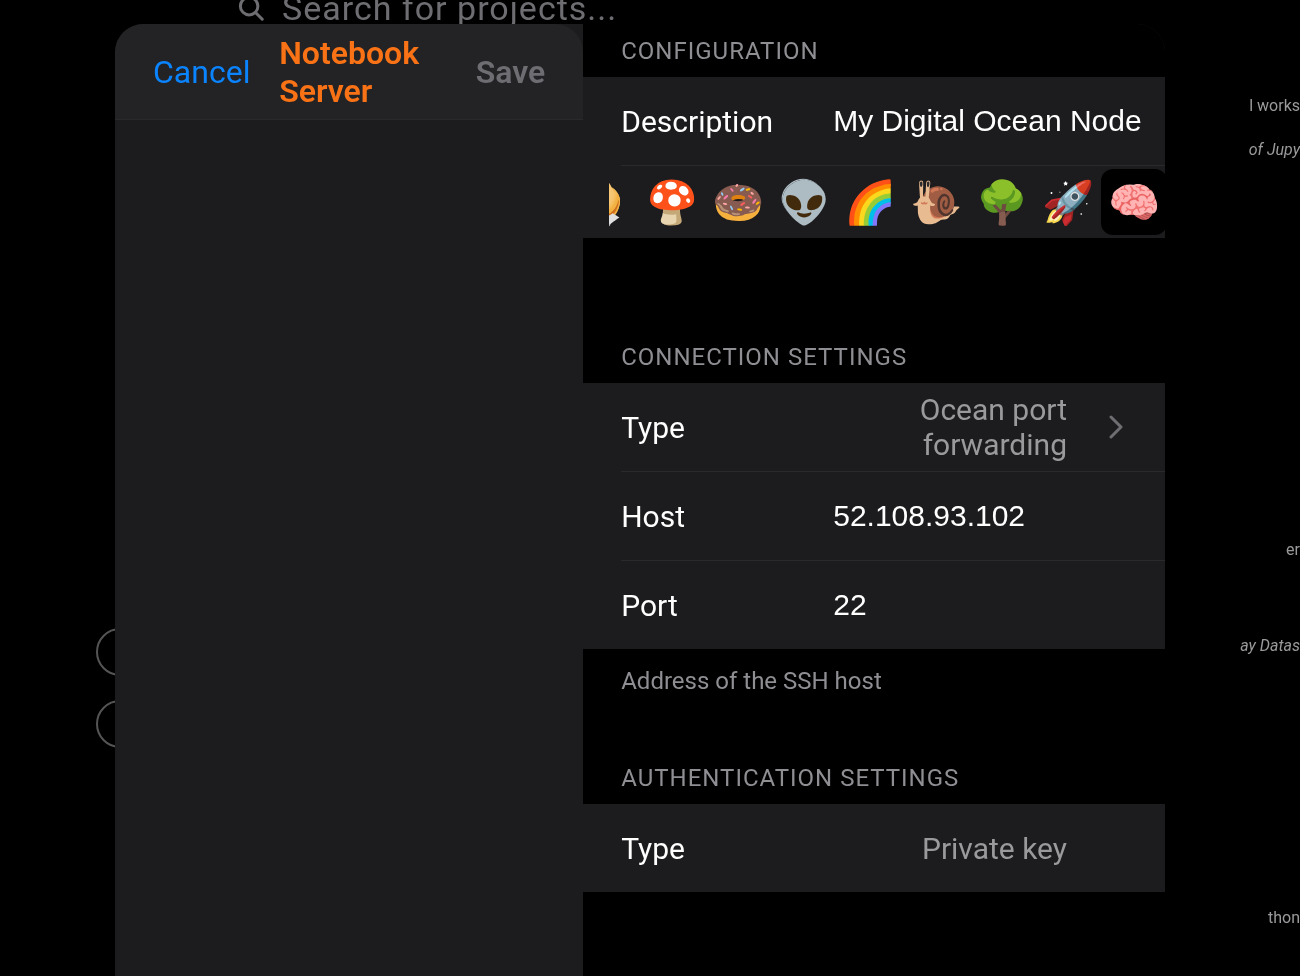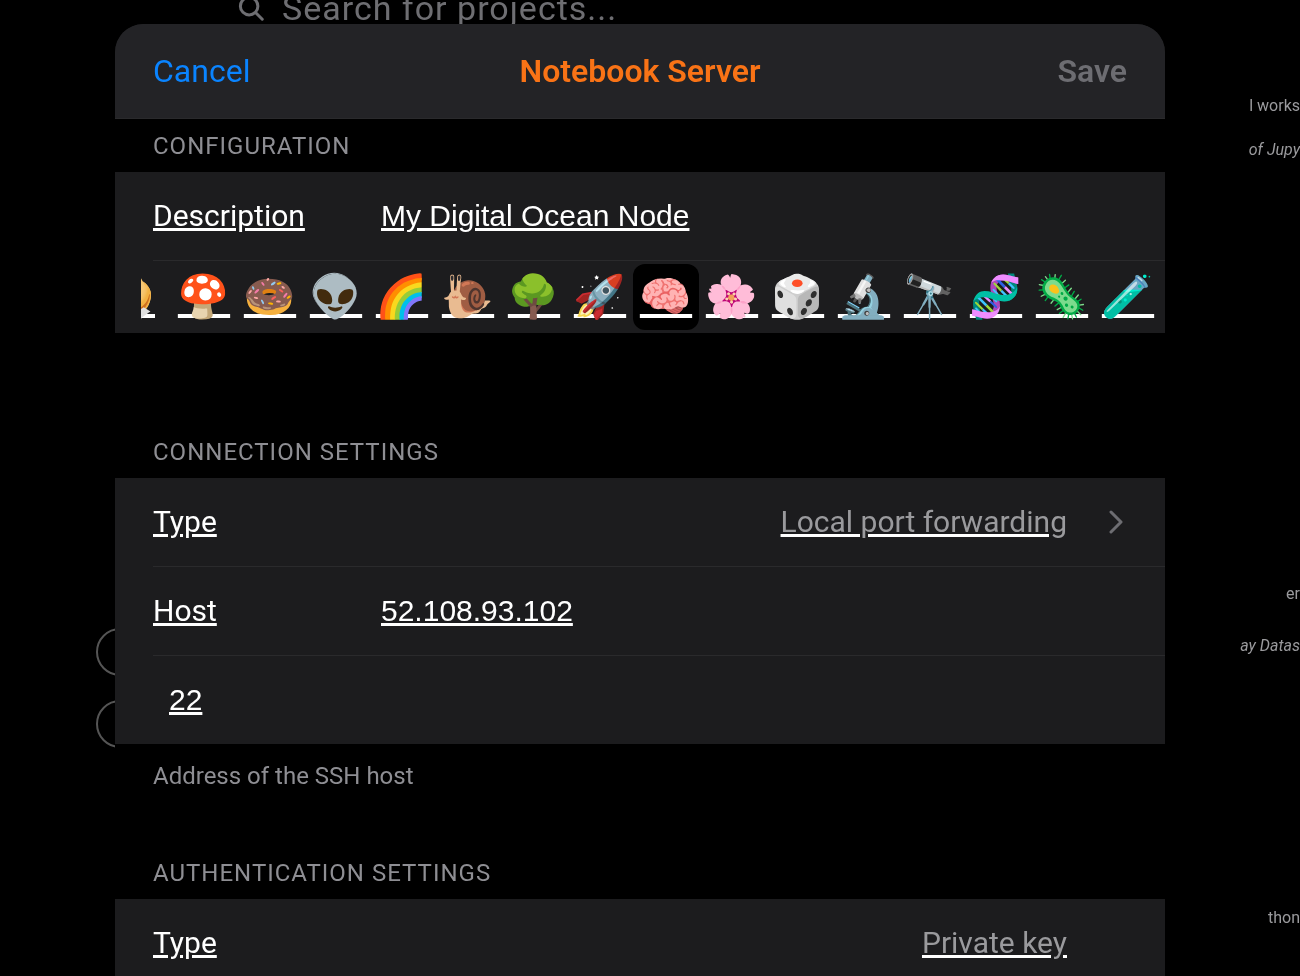--- a/index.html
+++ b/index.html
@@ -37,21 +37,21 @@
   .bg .circle.c1 { top:628px; }
   .bg .circle.c2 { top:700px; }
 
   
   .sheet {
     position: absolute;
     top: 24px; left: 115px; width: 1050px; bottom: 0;
     background: #1c1c1e;
     border-radius: 28px 28px 0 0;
     color: #fff;
-    display: flex; flex-direction: column;
+    display: flex; 
     overflow: hidden;
   }
 
   .sheet-header {
     height: 96px;
     display: grid; grid-template-columns: 1fr 1fr 1fr;
     align-items: center;
     padding: 0 38px;
     border-bottom: 1px solid #2a2a2c;
     background: #232326;
@@ -71,39 +71,39 @@
     font-size: 24px; letter-spacing: 1px;
     color: #8e8e93;
     background: #000;
   }
   .footnote {
     padding: 18px 38px 0;
     font-size: 24px; color: #8e8e93;
     background:#000;
   }
 
-  .group { background:#1c1c1e;text-decoration:underline; }
+  .group { background:#1c1c1e; }
 
   .row, .row-nav, .emoji-row {
     display: flex; align-items: center;
     padding: 0 38px;
     min-height: 88px;
     background:#1c1c1e;
   }
   .row, .row-nav { gap: 24px; }
   .sep { height:1px; background:#2a2a2c; margin-left:38px; }
 
   .row .label, .row-nav .label {
     min-width: 188px;
     font-size: 30px; color: #fff;
   }
   .row .value-input {
     flex:1;
     background: transparent; border: none; color:#fff;
-    font-size: 30px; outline: none; margin-left: 16px;
+    font-size: 30px; outline: none;
   }
   .row-nav .value-static {
     flex:1; text-align:right; color:#9a9a9d; font-size:30px;
   }
   .row-nav .chev { width:18px; height:30px; margin-left:18px; display:flex; align-items:center; }
   .row-nav .chev svg { stroke:#6d6d72; }
 
   
   .emoji-row { padding: 0 26px; min-height:72px; gap:0; }
   .emoji-row .em {
@@ -138,21 +138,21 @@
   <div class="rail r2"></div>
   <div class="rail r3"></div>
   <div class="rail r4"></div>
   <div class="rail r5"></div>
 
   <div class="circle c1"></div>
   <div class="circle c2"></div>
 
   <div class="snip" style="top:96px; right:0;">l works</div>
   <div class="snip" style="top:140px; right:0;font-style:italic;">of Jupy</div>
-  <div class="snip" style="top:584px; right:0;">er</div>
+  <div class="snip" style="top:540px; right:0;">er</div>
   <div class="snip" style="top:636px; right:0;font-style:italic;">ay Datas</div>
   <div class="snip" style="top:908px; right:0;">thon</div>
 </div>
 
 <div class="sheet">
   <div class="sheet-header">
     <div class="left">
       <span class="cancel">Cancel</span>
     </div>
     <div class="mid">
@@ -223,34 +223,35 @@
           </div>
         </div>
     </div>
 
     <div class="gap"></div>
 
     <div class="group-label">CONNECTION SETTINGS</div>
     <div class="group">
       <div class="row-nav">
         <div class="label">Type</div>
-        <div class="value-static">Local port forwarding</div>
+        <div class="value-static">Ocean port forwarding</div>
         <div class="chev">
           <svg width="14" height="24" viewBox="0 0 14 24" fill="none" stroke-width="3" stroke-linecap="round" stroke-linejoin="round">
               <polyline points="2,2 12,12 2,22"></polyline>
             </svg>
         </div>
       </div>
       <div class="sep"></div>
       <div class="row">
         <div class="label">Host</div>
         <input class="value-input" value="52.108.93.102" style="">
       </div>
       <div class="sep"></div>
       <div class="row">
+        <div class="label">Port</div>
         <input class="value-input" value="22" style="">
       </div>
     </div>
     <div class="footnote">Address of the SSH host</div>
 
     <div class="gap-sm"></div>
 
     <div class="group-label">AUTHENTICATION SETTINGS</div>
     <div class="group">
       <div class="row-nav">

